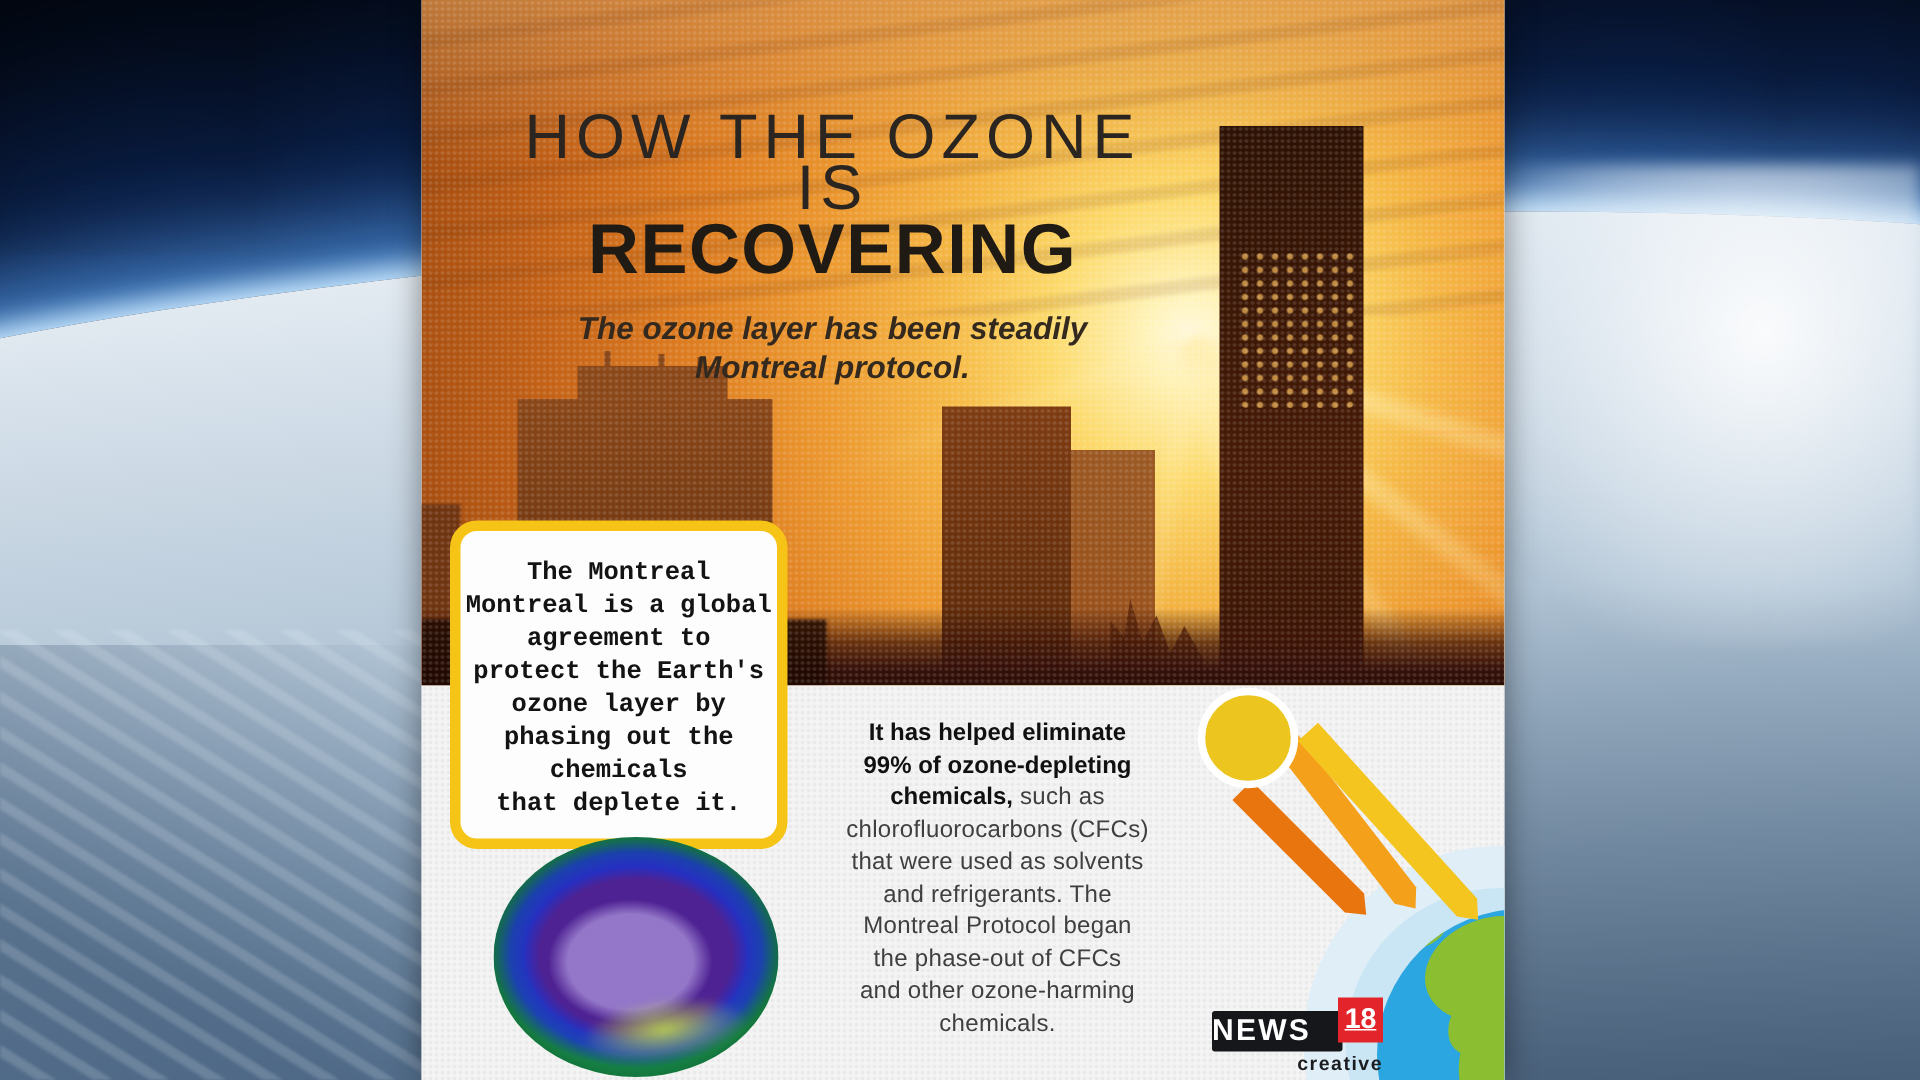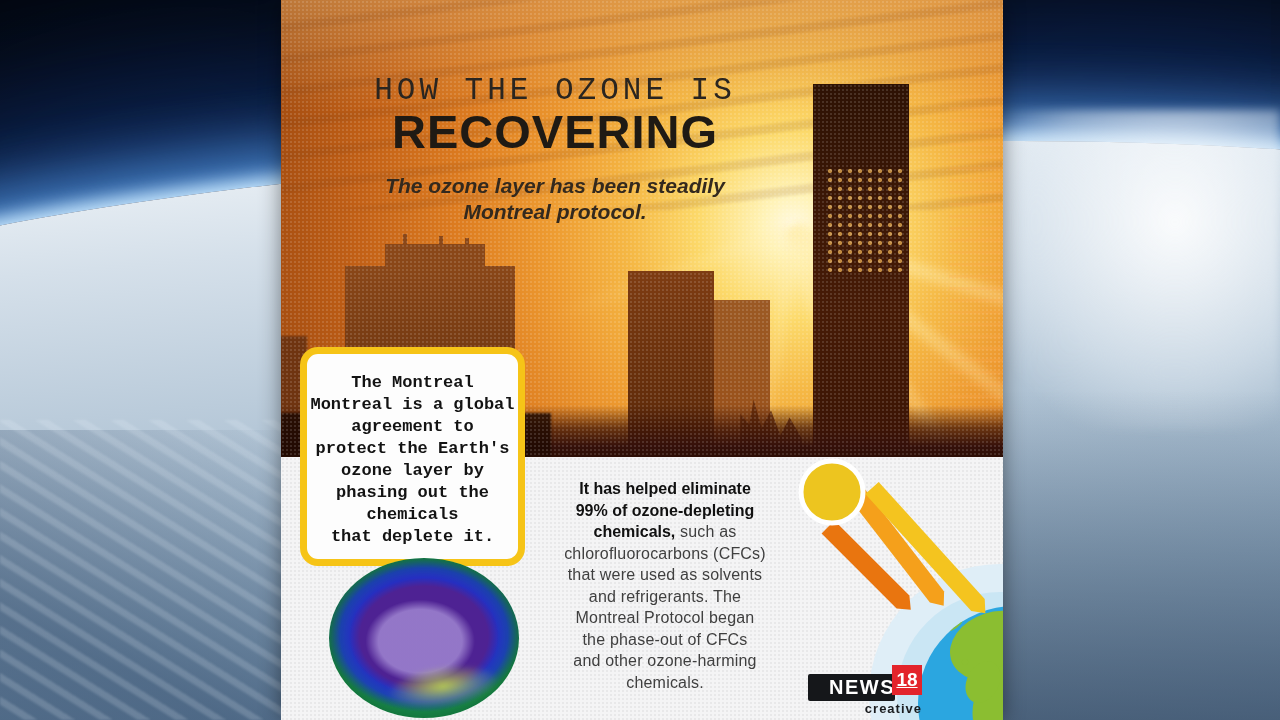--- a/index.html
+++ b/index.html
@@ -69,21 +69,21 @@
   .fg-left { position:absolute; left:0; bottom:0; width:270px; height:44px; background:#200a02; opacity:.85; filter:blur(1px); }
   .photo-dots { position:absolute; inset:0;
     background-image:radial-gradient(rgba(255,255,255,.13) 1px, transparent 1.4px); background-size:4px 4px; }
 
   
   .white-sec { position:absolute; left:0; top:457px; width:722px; height:263px; background:#f4f4f5;
     background-image:radial-gradient(rgba(0,0,0,.05) 1px, transparent 1.2px); background-size:4px 4px; }
 
   
   .title-block { position:absolute; left:58px; top:74px; width:432px; text-align:center; }
-  .title-1 { font-size:31px; font-weight:500; letter-spacing:4px; color:#2a2520; line-height:34px;font-family:Liberation Mono, monospace; }
+  .title-1 { font-size:42px; font-weight:500; letter-spacing:4px; color:#2a2520; line-height:34px; }
   .title-2 { font-size:47px; font-weight:800; letter-spacing:1px; color:#1f1a14; line-height:48px; }
   .subtitle { margin-top:17px; font-size:21px; font-weight:700; color:#33291e; line-height:26px;font-style:italic; }
 
   
   .callout { position:absolute; left:19px; top:347px; width:211px; height:205px;
     background:#fdfdfd; border:7px solid #f6c417; border-radius:18px;font-family:Liberation Mono, monospace; }
   .callout-text { margin-top:18px; text-align:center; font-size:17px; font-weight:700;
     color:#131313; line-height:22px; }
 
   
@@ -103,21 +103,21 @@
     font-size:16px; line-height:21.5px; }
   .body-bold { font-weight:700; color:#101010; }
   .body-reg  { font-weight:400; color:#3f3f3f; letter-spacing:.2px; }
 
   
   .illus { position:absolute; left:488px; top:450px; width:234px; height:270px; }
 
   
   .logo { position:absolute; left:527px; top:662px; width:118px; height:54px; }
   .logo-black { position:absolute; left:0; top:12px; width:87px; height:27px; background:#15171a;
-    color:#fff; font-weight:700; font-size:20px; letter-spacing:1.5px; text-align:right;
+    color:#fff; font-weight:700; font-size:20px; letter-spacing:1.5px; text-align:left;
     line-height:27px; border-radius:2px; }
   .logo-red { position:absolute; left:84px; top:3px; width:30px; height:30px; background:#e3242b;
     color:#fff; font-weight:700; font-size:19px; text-align:center; line-height:30px;text-decoration:underline; }
   .logo-creative { position:absolute; left:0; top:39px; width:114px; text-align:right;
     font-size:13px; font-weight:700; letter-spacing:1px; color:#1a1c1f; }
 </style>
 </head>
 <body>
 
 <div class="stage">

